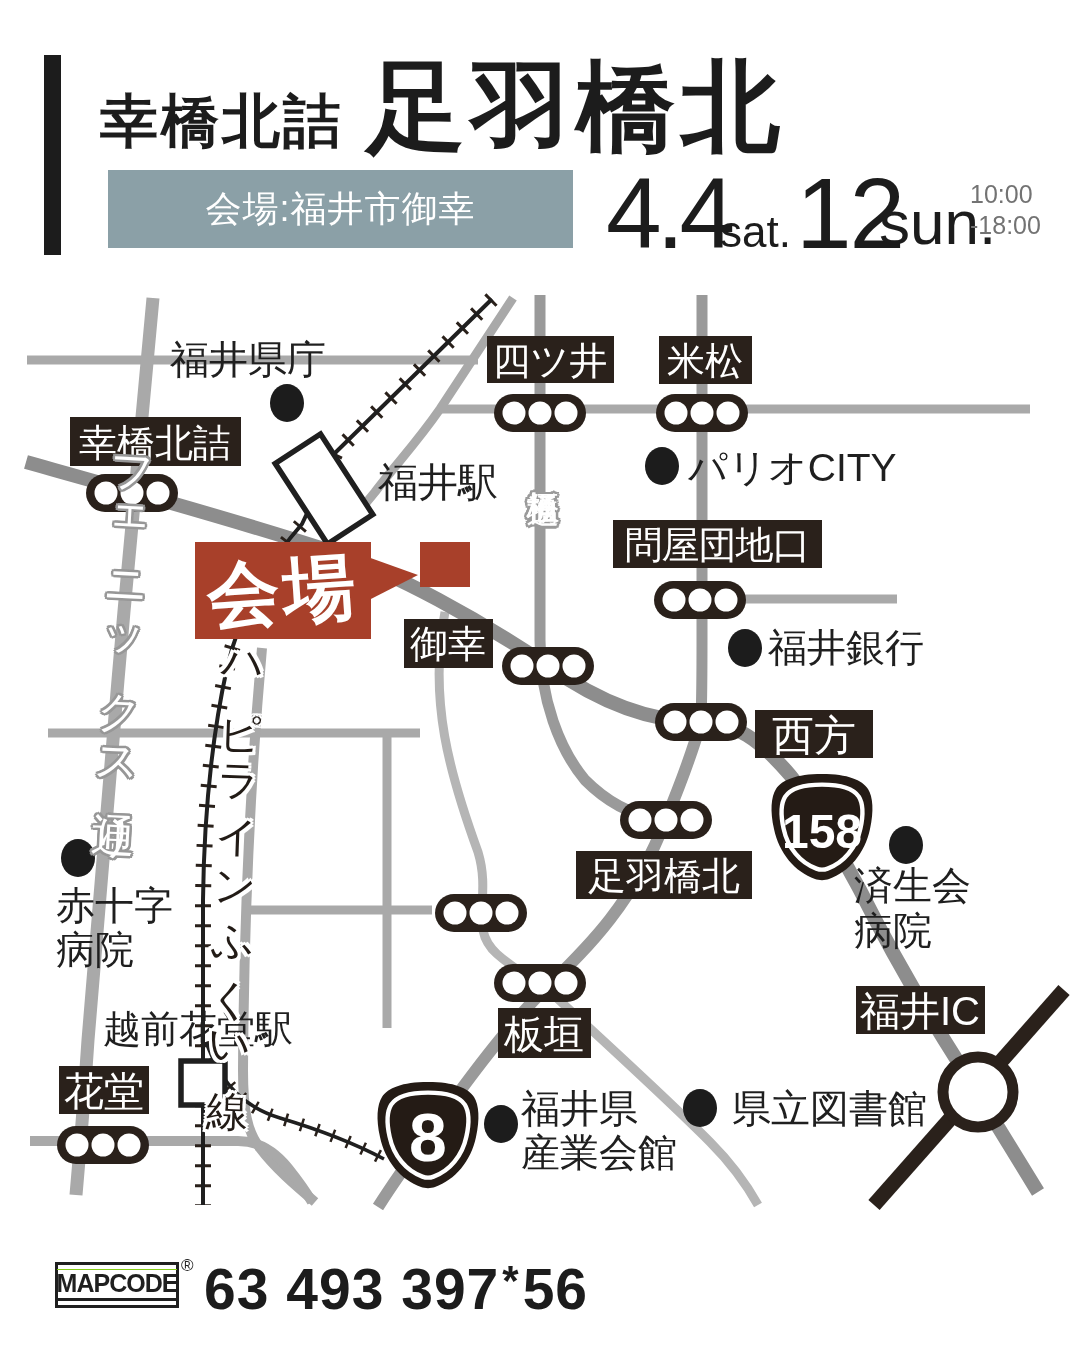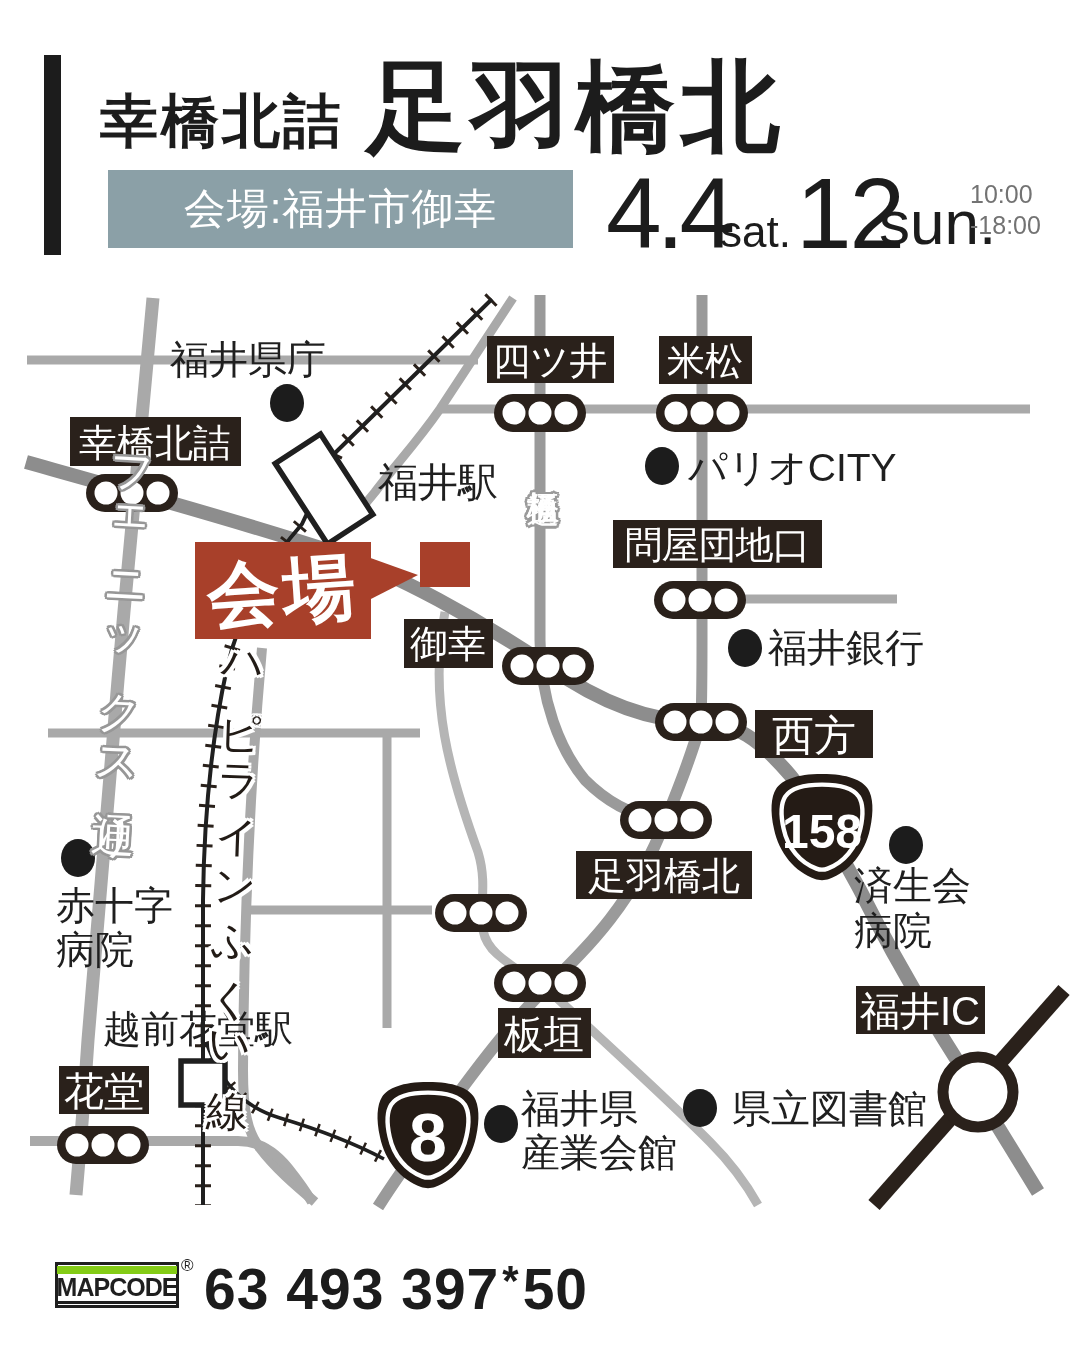--- a/index.html
+++ b/index.html
@@ -7,21 +7,21 @@
         font-family:"Liberation Sans",sans-serif;color:#1f1f1f;}
   .abs{position:absolute;}
 
   
   .black-bar{left:44px;top:55px;width:17px;height:200px;background:#1c1c1c;}
   .title-row{left:100px;top:42px;display:flex;align-items:baseline;white-space:nowrap;}
   .title-small{font-size:58px;font-weight:bold;letter-spacing:3px;color:#1c1c1c;}
   .title-large{font-size:99px;font-weight:bold;letter-spacing:6px;color:#1c1c1c;margin-left:22px;}
   .venue-band{left:108px;top:170px;width:465px;height:78px;background:#8BA0A7;
               display:flex;align-items:center;justify-content:center;
-              font-size:42px;color:#fff;letter-spacing:1px;}
+              font-size:36px;color:#fff;letter-spacing:1px;}
   .date-block{left:580px;top:148px;width:500px;height:104px;margin-left:22px;}
   .d-num{position:absolute;bottom:0;font-size:100px;line-height:.78;letter-spacing:-5px;color:#1c1c1c;}
   .d44{left:4px;}
   .d12{left:194px;letter-spacing:-2px;}
   .d-satcol{position:absolute;left:118px;bottom:2px;width:70px;display:flex;flex-direction:row;align-items:center;}
   .d-dow{font-size:44px;line-height:.85;color:#1c1c1c;}
   .d-sun{position:absolute;left:277px;bottom:2px;font-size:62px;line-height:.85;color:#1c1c1c;}
   .d-time{position:absolute;left:368px;bottom:12px;font-size:25px;line-height:1.22;color:#737373;white-space:pre;}
   .arrow-svg{display:block;margin-bottom:4px;}
 
@@ -36,21 +36,21 @@
   .st-out-white{color:#221b16;font-size:42px;letter-spacing:6px;
     text-shadow:-3px -3px 0 #fff,3px -3px 0 #fff,-3px 3px 0 #fff,3px 3px 0 #fff,
                  0 -3px 0 #fff,0 3px 0 #fff,-3px 0 0 #fff,3px 0 0 #fff;}
   .phoenix{left:106px;top:428px;transform:rotate(3deg);transform-origin:50% 0;}
   .itagaki-dori{left:520px;top:465px;}
   .hapiline{left:216px;top:628px;transform:rotate(2deg);transform-origin:50% 0;}
 
   
   .mc-logo{left:55px;top:1262px;width:118px;height:40px;border:3px solid #1f1f1f;
            display:flex;align-items:center;justify-content:center;}
-  .mc-logo-inner{border-top:8px solid #84cc16;border-bottom:3px solid #1f1f1f;
+  .mc-logo-inner{border-top:1px solid #84cc16;border-bottom:3px solid #1f1f1f;
            padding:0 0;font-size:25px;font-weight:bold;letter-spacing:-1px;line-height:1.1;color:#1f1f1f;}
   .mc-reg{left:181px;top:1256px;font-size:17px;color:#1f1f1f;}
   .mc-num{left:204px;top:1256px;font-size:57px;font-weight:bold;letter-spacing:1px;color:#1c1c1c;white-space:nowrap;}
   .mc-num .star{font-size:42px;vertical-align:14px;margin:0 3px;}
 
   svg text{font-family:"Liberation Sans",sans-serif;}
 </style>
 </head>
 <body>
 
@@ -235,15 +235,15 @@
     <span class="d-num d12">12</span>
     <span class="d-sun">sun.</span>
     <span class="d-time">10:00
 -18:00</span>
   </div>
 
   <div class="abs mc-logo">
     <span class="mc-logo-inner">MAPCODE</span>
   </div>
   <div class="abs mc-reg">®</div>
-  <div class="abs mc-num"><span>63 493 397</span><span class="star">*</span><span>50</span></div>
+  <div class="abs mc-num"><span>63 493 397</span><span class="star">*</span><span>56</span></div>
 
 </div>
 
 </body></html>

